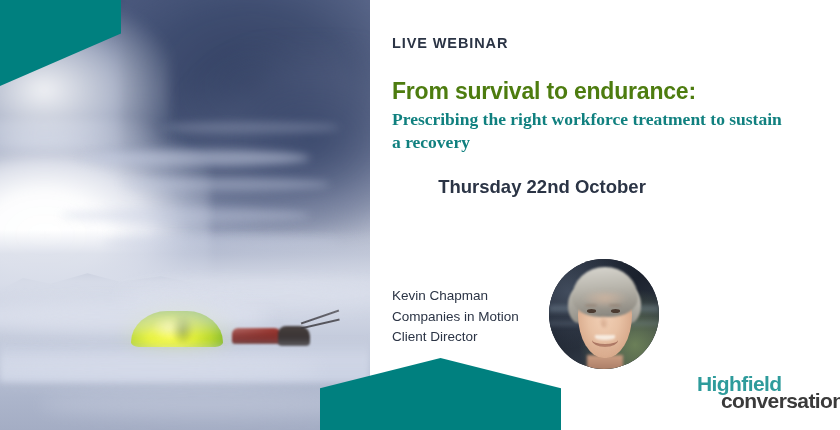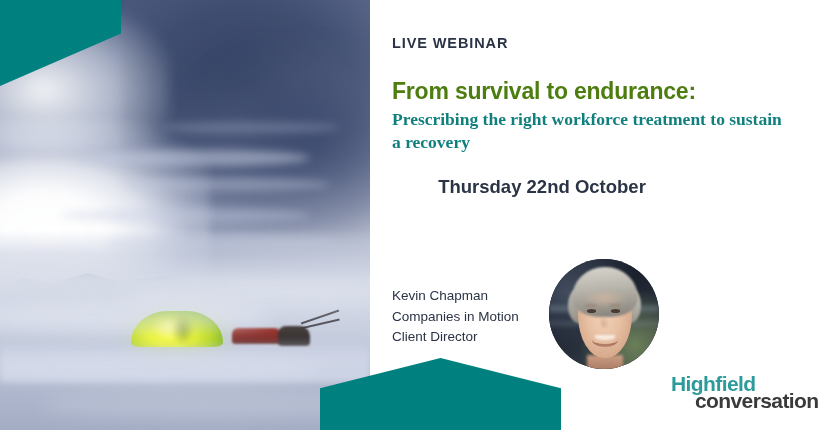--- a/index.html
+++ b/index.html
@@ -417,21 +417,21 @@
     position: absolute;
     left: 38px; top: 96px;
     width: 36px; height: 16px;
     background: linear-gradient(180deg, #cb9d82, #a87a63);
     filter: blur(1.4px);
   }
 
   
   #logo {
     position: absolute;
-    left: 671px; top: 372px;
+    left: 697px; top: 372px;
     width: 135px; height: 46px; text-align: right;
   }
   .logo-top {
     position: absolute;
     left: 0; top: 0;
     font-size: 21px;
     font-weight: 700;
     color: #2e9b9b;
     letter-spacing: -0.6px;
   }

